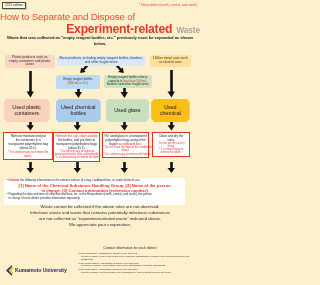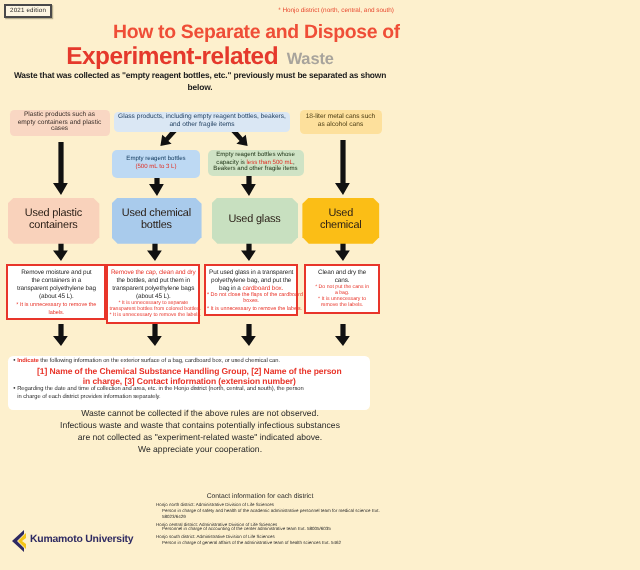--- a/index.html
+++ b/index.html
@@ -25,26 +25,26 @@
     box-shadow:0.6px 0.6px 0 #b9b08f;
     white-space:nowrap;
   }
   #district-note {
     right:3px; top:3px;
     font-size:3.2px; line-height:4px;
     color:#e8492f;
     white-space:nowrap;
   }
   #title1 {
-    left:0; top:12.2px; width:200px; text-align:right;
-    font-size:9.7px; line-height:10px; font-weight:bold;
+    left:0; top:12.2px; width:200px; text-align:left;
+    font-size:9.7px; line-height:10px; font-weight:normal;
     color:#ef4e37; letter-spacing:-0.15px;
   }
   #title2 {
-    left:0; top:22px; width:200px; text-align:center;
+    left:0; top:22px; width:200px; text-align:right;
     line-height:11px;
     letter-spacing:-0.15px; white-space:nowrap;
   }
   #title2 .red { color:#e5392c; font-size:12.2px; font-weight:bold; letter-spacing:-0.25px; }
   #title2 .gray { color:#a8a49c; font-size:8.2px; font-weight:bold; letter-spacing:-0.05px; }
   #subtitle {
     left:2px; top:35px; width:196px; text-align:center;
     font-size:4.22px; line-height:5.8px; font-weight:bold;
     color:#1d1d1d; letter-spacing:-0.09px;
   }

